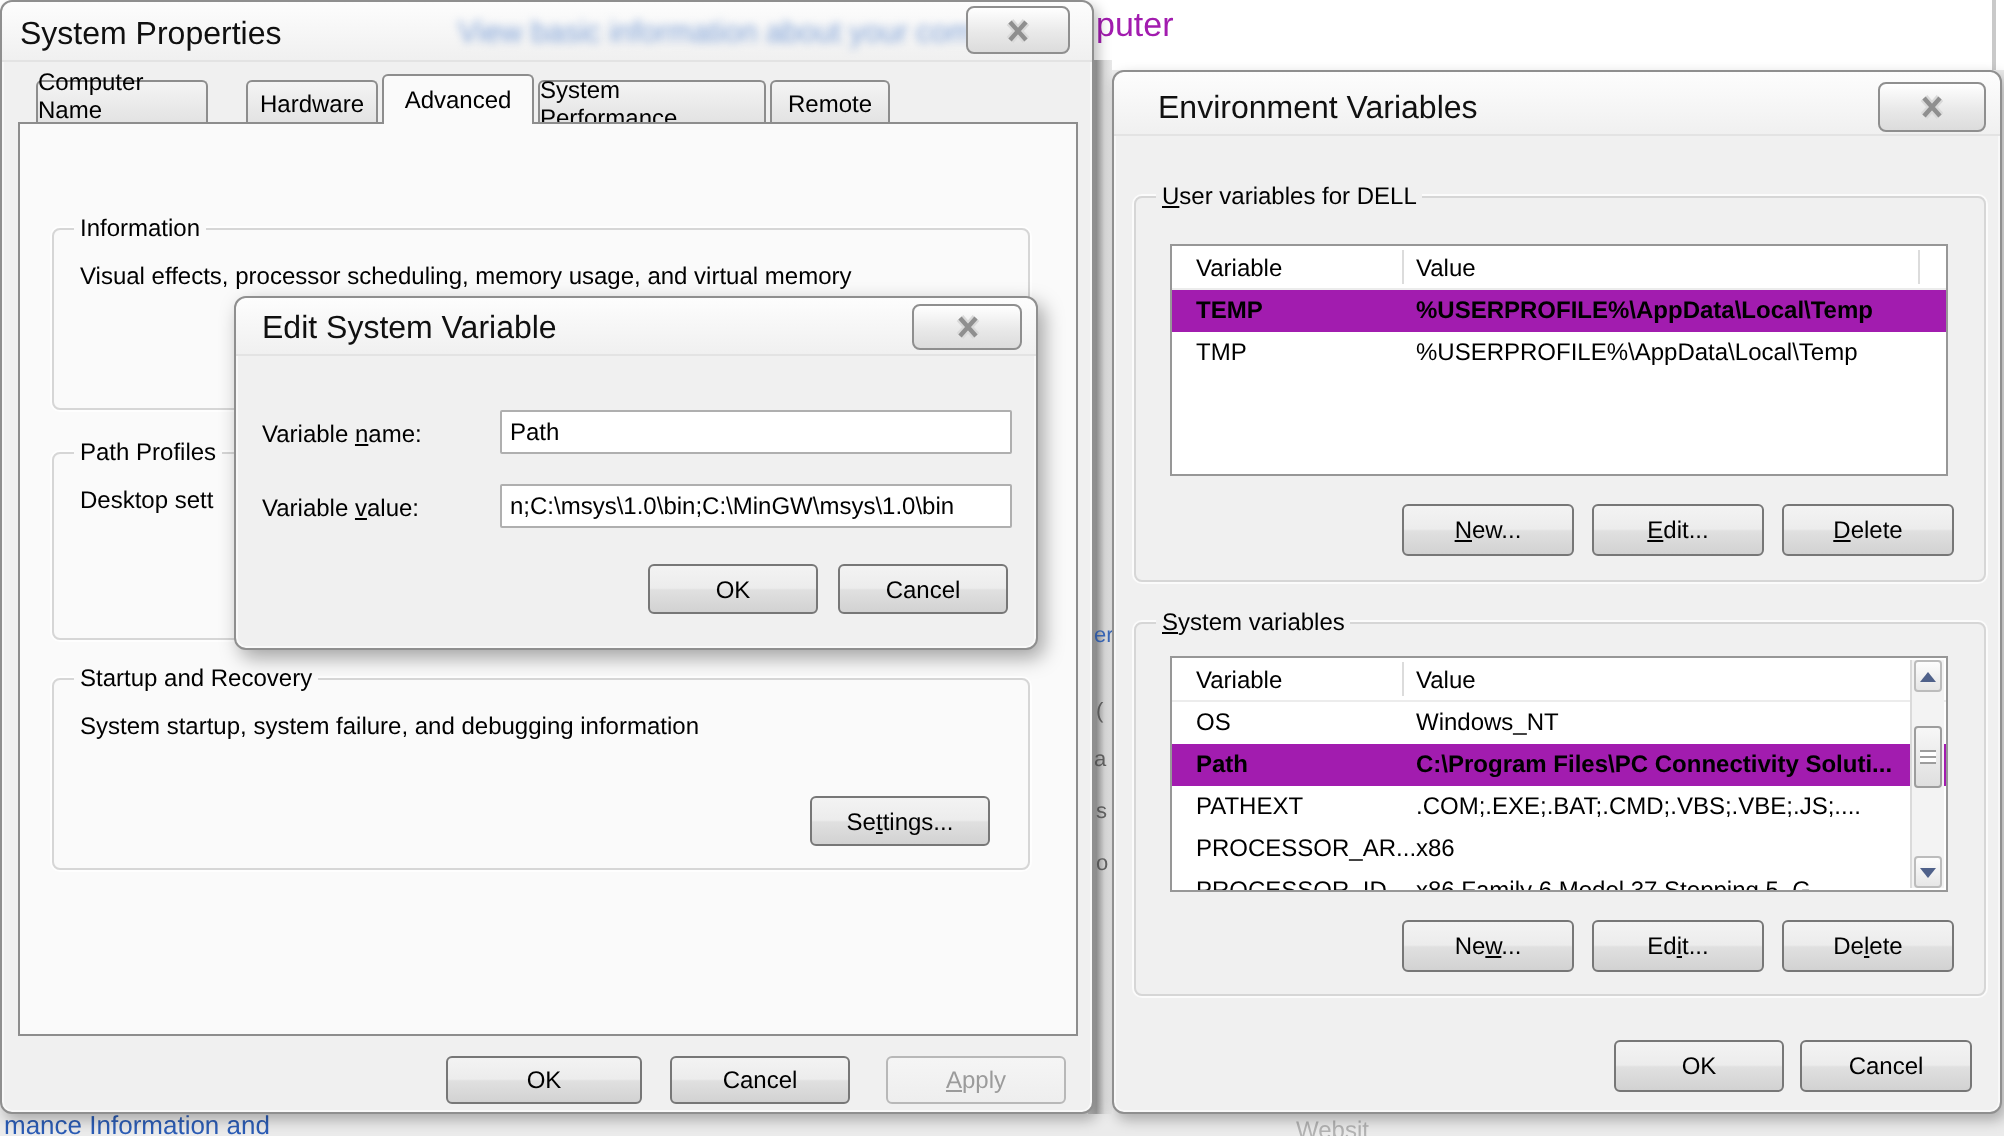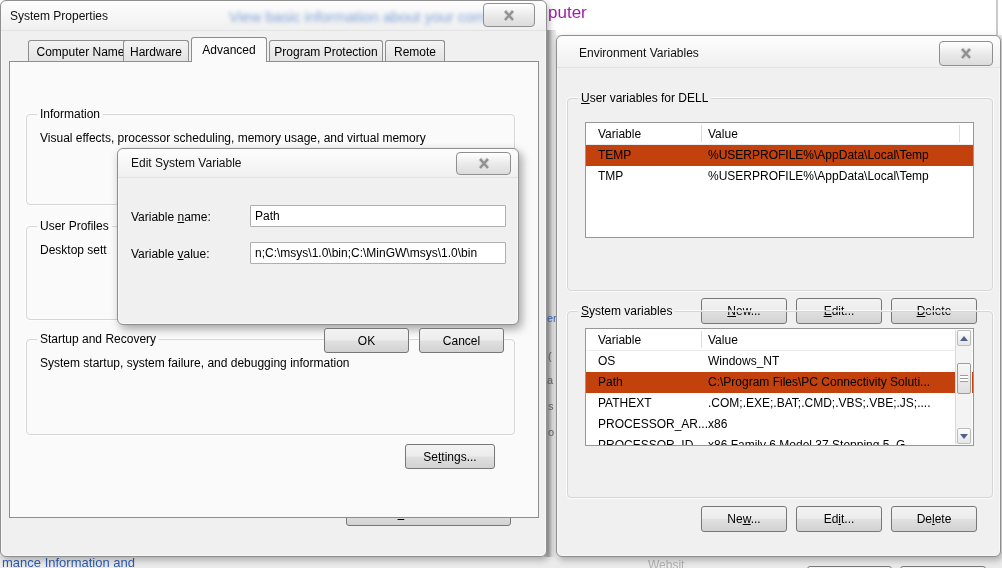--- a/index.html
+++ b/index.html
@@ -26,45 +26,45 @@
   .frag-2 { left:548px; top:350px; }
   .frag-3 { left:547px; top:374px; }
   .frag-4 { left:548px; top:400px; }
   .frag-5 { left:548px; top:426px; }
 
   
   .dlg { background:#f0f0f0; border:1px solid #8f8f8f; border-radius:6px;
          box-shadow:0 0 0 1px rgba(255,255,255,.55) inset, 2px 3px 7px rgba(0,0,0,.28); }
   .titlebar { left:0; right:0; top:0; background:linear-gradient(#fdfdfd,#f0f0f0);
               border-bottom:1px solid #e3e3e3; border-radius:6px 6px 0 0; }
-  .dlg-title { font-size:12px; color:#101010; white-space:nowrap; }
+  .dlg-title { font-size:16px; color:#101010; white-space:nowrap; }
   .closebtn { background:linear-gradient(#ffffff,#e9e9e9 55%,#dcdcdc);
               border:1px solid #8f8f8f; border-radius:4px;
               display:flex; align-items:center; justify-content:center; }
   .btn { font-size:12px; color:#000; text-align:center;
          background:linear-gradient(#f3f3f3,#ececec 48%,#e0e0e0 52%,#d2d2d2);
          border:1px solid #777777; border-radius:3px;
-         display:flex; align-items:center; justify-content:center; white-space:nowrap;margin-top:46px; }
+         display:flex; align-items:center; justify-content:center; white-space:nowrap; }
   .btn.disabled { color:#9b9b9b; border-color:#b8b8b8;
                   background:linear-gradient(#f5f5f5,#eeeeee); }
   .mn { text-decoration:underline; }
   .group { border:1px solid #d6d6d6; border-radius:4px; box-shadow:0 0 0 1px rgba(255,255,255,.7); }
   .group-label { position:absolute; top:-8px; left:10px; padding:0 3px; white-space:nowrap; }
 
   
   #sysprops { left:0; top:0; width:547px; height:557px; z-index:2; }
   #sysprops .blurtext { left:228px; top:7px; font-size:15px; color:#7fa2d8;
                         filter:blur(2px); white-space:nowrap; }
   #sysprops .dlg-title { left:9px; top:8px; }
   #sysprops .closebtn { left:482px; top:2px; width:52px; height:24px; }
   .tab { position:absolute; top:39px; height:22px; background:linear-gradient(#f4f4f4,#e2e2e2);
          border:1px solid #8d8d8d; border-bottom:none; border-radius:3px 3px 0 0;
          display:flex; align-items:center; justify-content:center; z-index:4; }
   .tab.active { top:36px; height:25px; background:#fafafa; z-index:6; }
-  #tab-computer-name { left:27px;  width:105px; }
+  #tab-computer-name { left:17px;  width:86px;align-items:flex-end; }
   #tab-hardware      { left:122px; width:66px; }
   #tab-advanced      { left:190px; width:76px; }
   #tab-system-protection { left:268px; width:114px; }
   #tab-remote        { left:384px; width:60px; }
   .tabpage { left:8px; top:60px; width:530px; height:457px; background:#fafafa;
              border:1px solid #8d8d8d; z-index:5; }
   #sysprops .group-label { background:#fafafa; }
   .admin-note { left:22px; top:16px; }
   .grp-performance { left:16px; top:52px; width:489px; height:91px; }
   .grp-userprofiles { left:16px; top:164px; width:489px; height:94px; }
@@ -105,21 +105,21 @@
   #tbl-user { left:28px; top:86px; width:389px; height:116px; }
   #tbl-sys  { left:28px; top:292px; width:389px; height:118px; }
   .tbl-hdr { position:relative; height:22px; line-height:22px; border-bottom:1px solid #ececec; }
   .tbl-hdr .h-var { position:absolute; left:12px; }
   .tbl-hdr .h-val { position:absolute; left:122px; }
   .h-sep1 { position:absolute; left:115px; top:2px; bottom:2px; width:1px; background:#dcdcdc; }
   .h-sep2 { position:absolute; left:373px; top:2px; bottom:2px; width:1px; background:#dcdcdc; }
   .trow { position:relative; height:21px; line-height:21px; white-space:nowrap; }
   .trow .c-var { position:absolute; left:12px; }
   .trow .c-val { position:absolute; left:122px; right:22px; overflow:hidden; }
-  .trow.shade { background:#c2410c; }
+  .trow.shade { background:#a21caf;font-weight:bold; }
   .sb { position:absolute; top:1px; right:1px; bottom:1px; width:17px;
         background:#f3f3f3; border-left:1px solid #dadada; }
   .sb-btn { position:absolute; left:1px; right:1px; height:16px;
             background:linear-gradient(#fdfdfd,#e6e6e6); border:1px solid #bcbcbc; border-radius:2px;
             display:flex; align-items:center; justify-content:center; }
   .sb-up { top:0; } .sb-down { bottom:0; }
   .arr-up { width:0; height:0; border-left:4px solid transparent; border-right:4px solid transparent;
             border-bottom:5px solid #4f618a; }
   .arr-down { width:0; height:0; border-left:4px solid transparent; border-right:4px solid transparent;
               border-top:5px solid #4f618a; }
@@ -166,35 +166,35 @@
   <div class="tab" id="tab-computer-name">
     <span>Computer Name</span>
   </div>
   <div class="tab" id="tab-hardware">
     <span>Hardware</span>
   </div>
   <div class="tab active" id="tab-advanced">
     <span>Advanced</span>
   </div>
   <div class="tab" id="tab-system-protection">
-    <span>Program Protection</span>
+    <span>System Performance</span>
   </div>
   <div class="tab" id="tab-remote">
     <span>Remote</span>
   </div>
 
   <div class="abs tabpage">
 
     <div class="abs group grp-performance">
       <span class="group-label">Information</span>
       <span class="grp-desc">Visual effects, processor scheduling, memory usage, and virtual memory</span>
     </div>
 
     <div class="abs group grp-userprofiles">
-      <span class="group-label">User Profiles</span>
+      <span class="group-label">Path Profiles</span>
       <span class="grp-desc">Desktop sett</span>
     </div>
 
     <div class="abs group grp-startup">
       <span class="group-label">Startup and Recovery</span>
       <span class="grp-desc">System startup, system failure, and debugging information</span>
       <div class="btn btn-settings">
         <span>Se</span>
           <span class="mn">t</span>
           <span>tings...</span>

